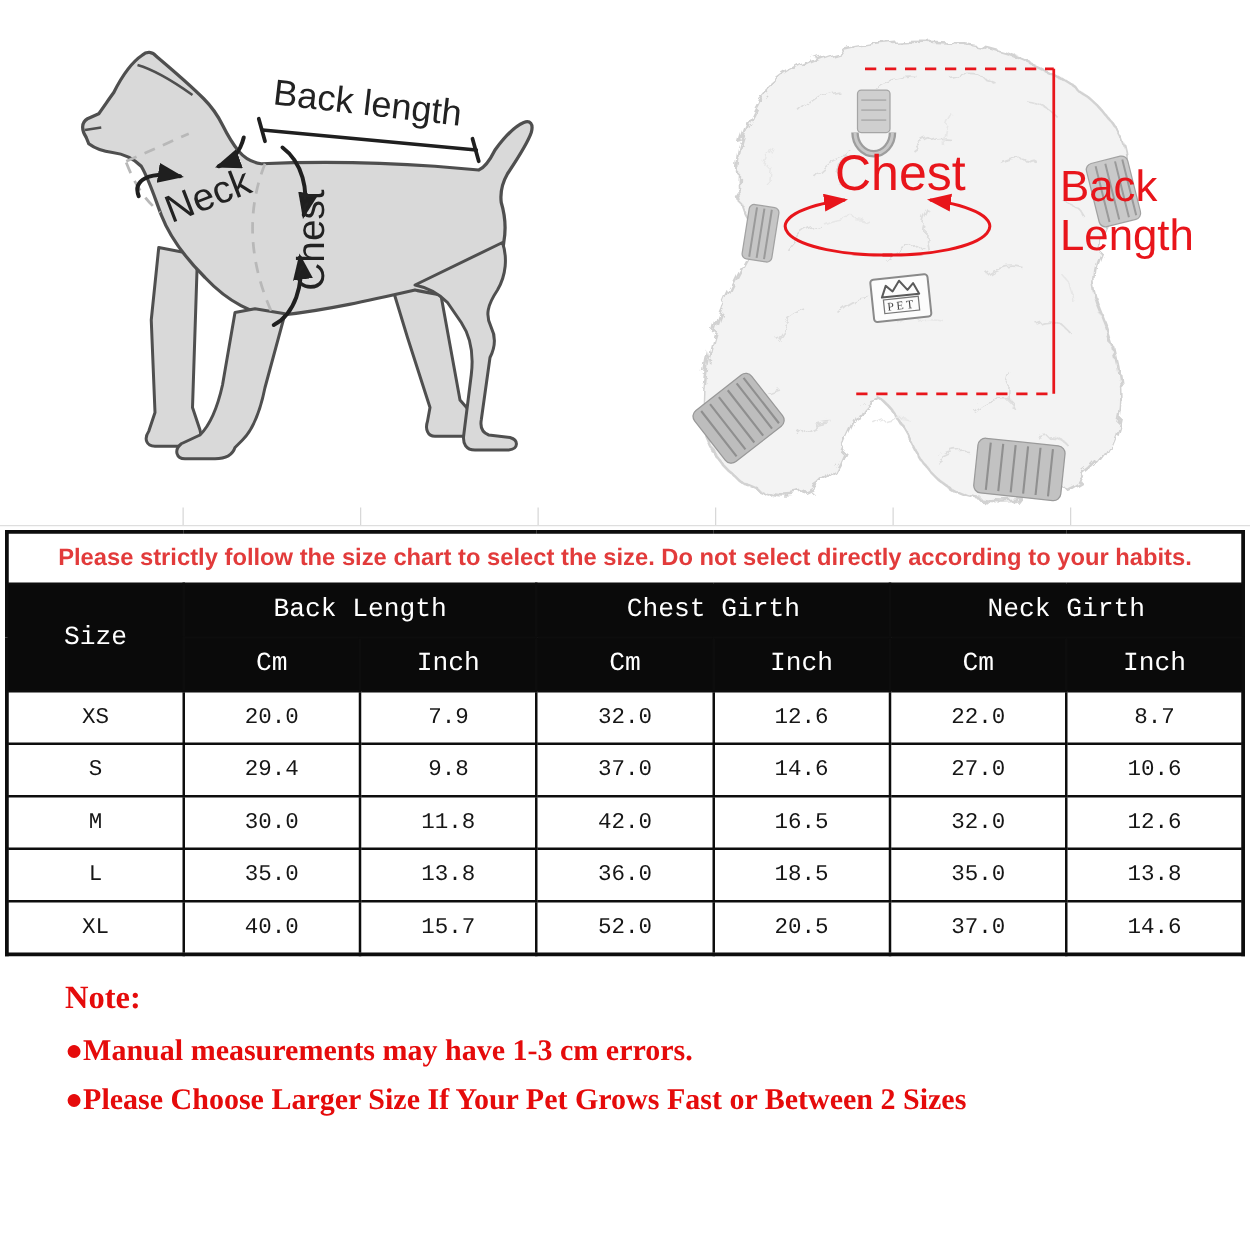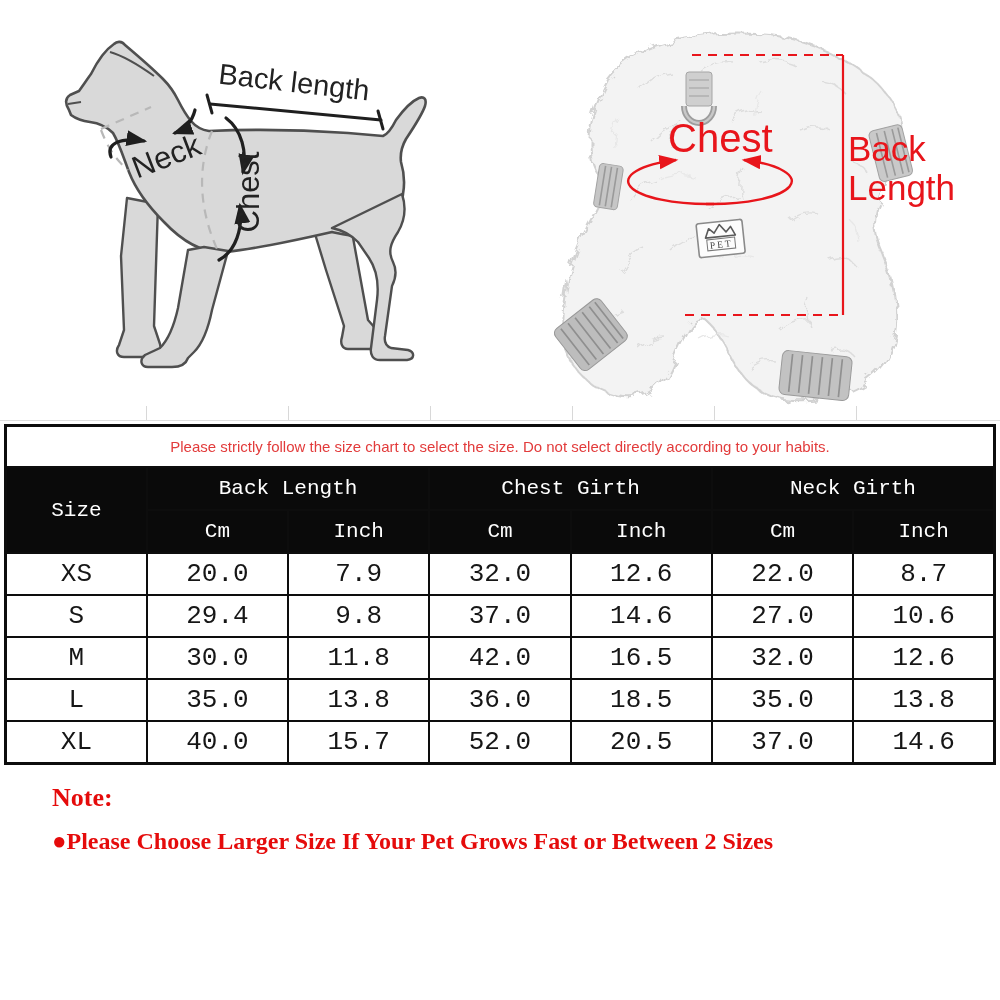--- a/index.html
+++ b/index.html
@@ -8,24 +8,24 @@
   svg text{user-select:none;}
 
   
   .ghost-h{position:absolute;left:0;top:420px;width:1000px;height:1px;background:#dedede;}
   .ghost-t{position:absolute;top:406px;width:1px;height:14px;background:#d8d8d8;}
 
   
   #size-table{position:absolute;left:4px;top:424px;width:992px;border-collapse:collapse;
               table-layout:fixed;border:3px solid #0d0d0d;font-family:"Liberation Mono",monospace;}
   #size-table td,#size-table th{border:2px solid #0d0d0d;text-align:center;vertical-align:middle;padding:0;}
-  #size-table .warn-cell{height:39px;background:#ffffff;color:#e23b3b;font-weight:400;
-              font-family:"Liberation Sans",sans-serif;font-size:15px;letter-spacing:0;}
+  #size-table .warn-cell{height:39px;background:#ffffff;color:#e23b3b;font-weight:700;
+              font-family:"Liberation Sans",sans-serif;font-size:19px;letter-spacing:0;}
   #size-table th{background:#0a0a0a;color:#ffffff;font-weight:400;font-size:21px;height:41px;}
-  #size-table td.data{height:40px;font-size:26px;color:#161616;background:#ffffff;}
+  #size-table td.data{height:40px;font-size:18px;color:#161616;background:#ffffff;}
 
   
   #notes{position:absolute;left:52px;top:782px;width:920px;color:#e50b0b;
          font-family:"Liberation Serif",serif;font-weight:bold;}
   #notes .note-title{font-size:26px;height:32px;margin-bottom:8px;display:flex;align-items:center;}
   #notes .note-item{font-size:24px;height:39px;display:flex;align-items:center;}
 
   .fig{position:absolute;top:0;}
 </style>
 </head>
@@ -269,16 +269,17 @@
       <td class="data">52.0</td>
       <td class="data">20.5</td>
       <td class="data">37.0</td>
       <td class="data">14.6</td>
     </tr>
   </tbody>
     </table>
 
   <div id="notes">
     <div class="note-title">Note:</div>
+    <div class="note-item">●Manual measurements may have 1-3 cm errors.</div>
     <div class="note-item">●Please Choose Larger Size If Your Pet Grows Fast or Between 2 Sizes</div>
   </div>
 
 </div>
 
 </body></html>

